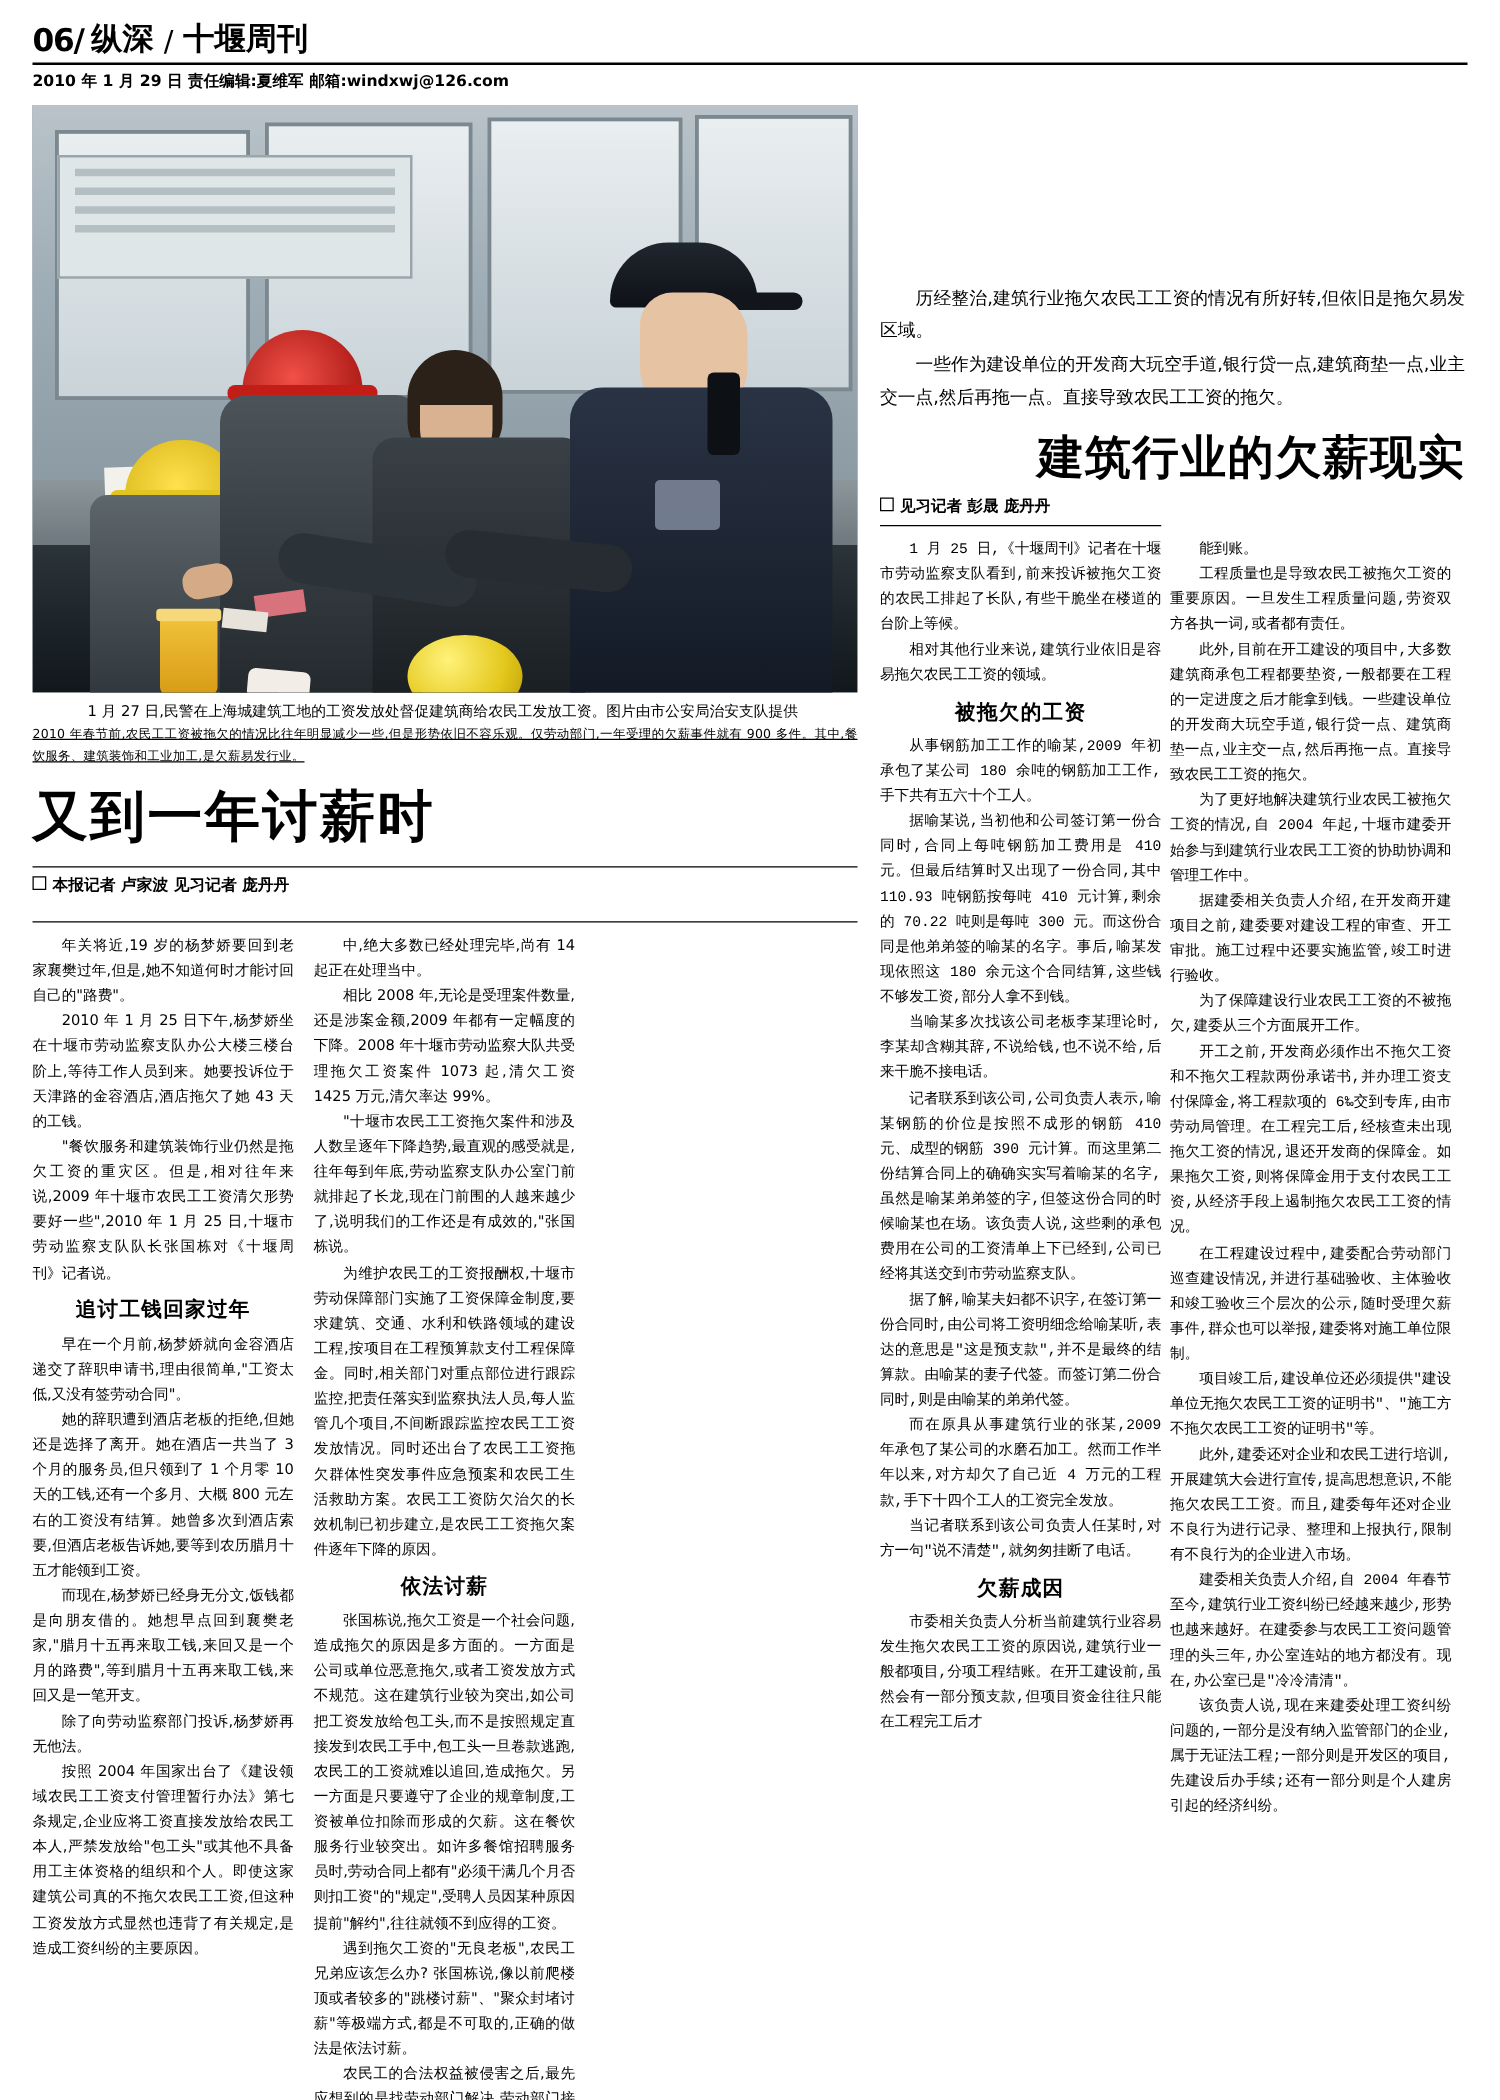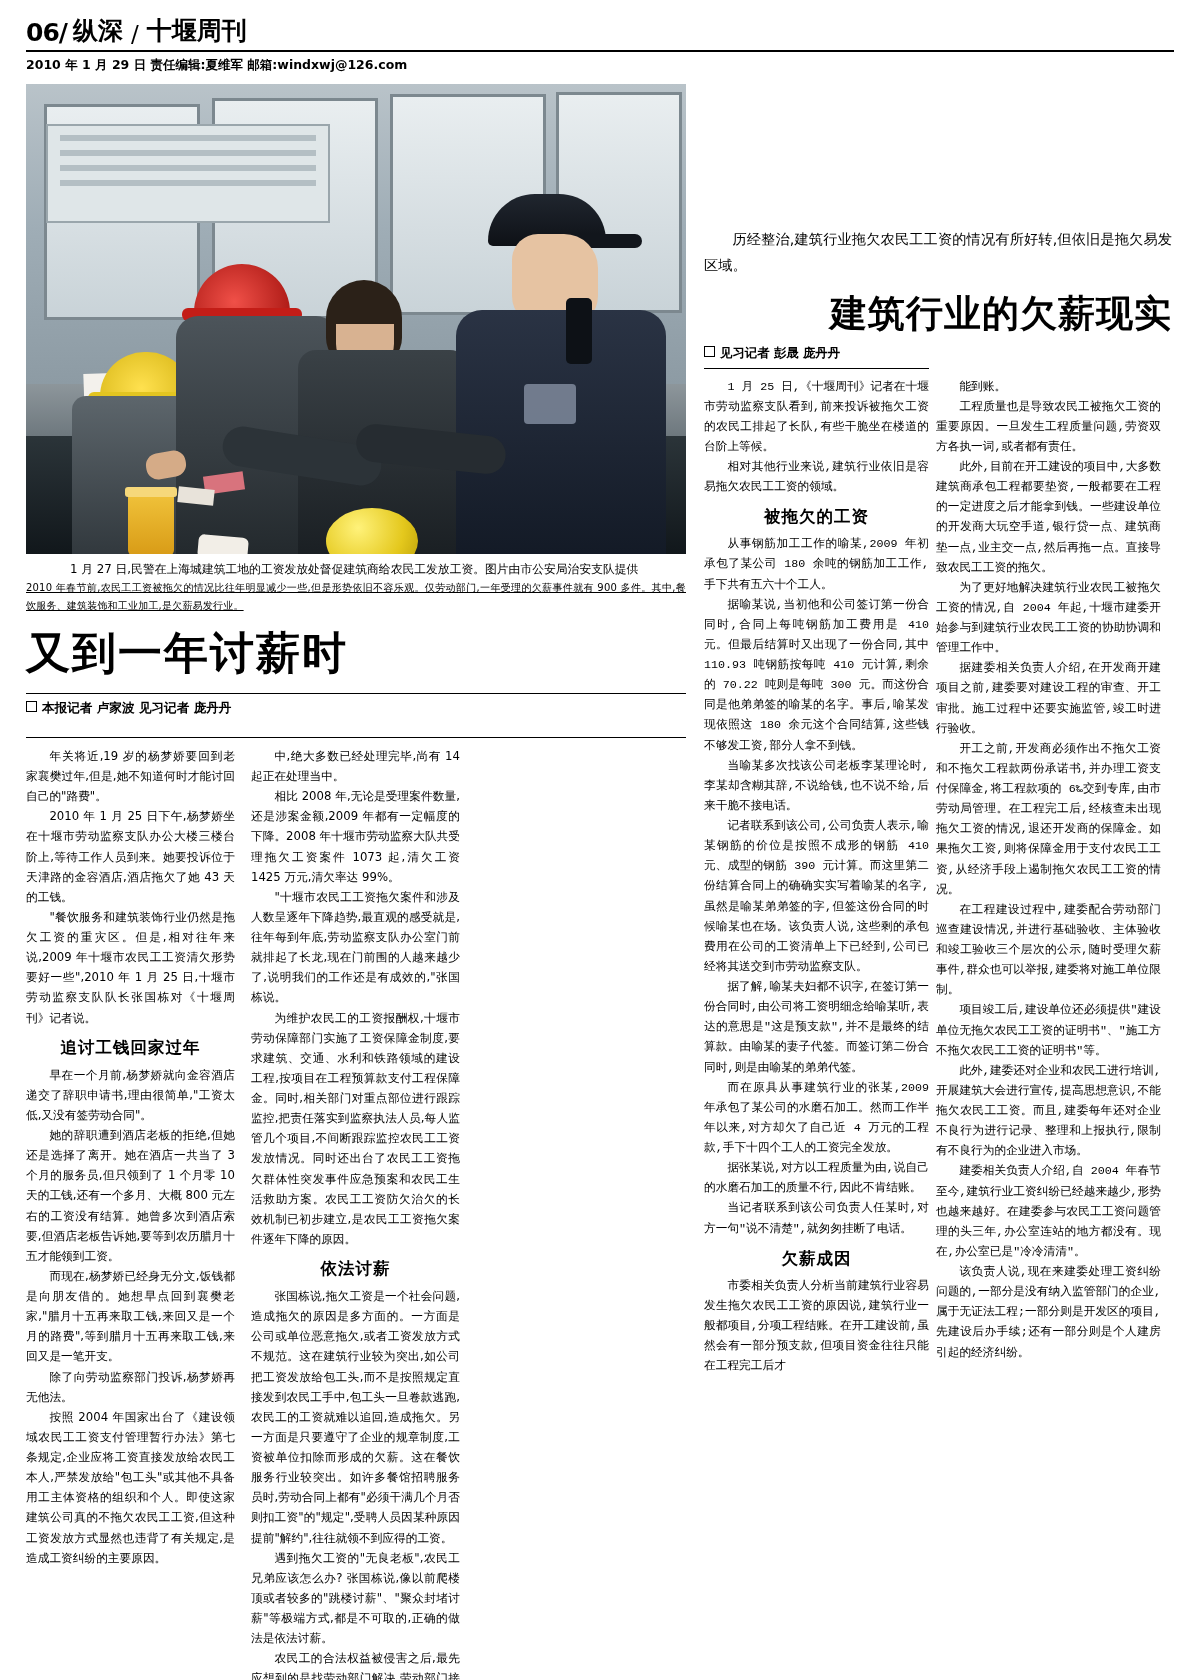--- a/index.html
+++ b/index.html
@@ -331,20 +331,21 @@
         <div class="c">
           <div class="spacer-top"></div>
         </div>
       </div>
     </div>
 
     <div class="col-right">
       <div class="spacer-top" style="height:142px"></div>
       <div class="r-lead">
         <p>历经整治,建筑行业拖欠农民工工资的情况有所好转,但依旧是拖欠易发区域。</p>
+        <p>一些作为建设单位的开发商大玩空手道,银行贷一点,建筑商垫一点,业主交一点,然后再拖一点。直接导致农民工工资的拖欠。</p>
       </div>
 
       <div class="headline-right">建筑行业的欠薪现实</div>
 
       <div class="r-byline">
         <span class="sq"></span><span>见习记者  彭晟  庞丹丹</span>
       </div>
 
       <div class="duo">
         <div class="c">
@@ -353,36 +354,36 @@
             <p>相对其他行业来说,建筑行业依旧是容易拖欠农民工工资的领域。</p>
           </div>
           <div class="sub">被拖欠的工资</div>
           <div class="txt">
             <p>从事钢筋加工工作的喻某,2009 年初承包了某公司 180 余吨的钢筋加工工作,手下共有五六十个工人。</p>
             <p>据喻某说,当初他和公司签订第一份合同时,合同上每吨钢筋加工费用是 410 元。但最后结算时又出现了一份合同,其中 110.93 吨钢筋按每吨 410 元计算,剩余的 70.22 吨则是每吨 300 元。而这份合同是他弟弟签的喻某的名字。事后,喻某发现依照这 180 余元这个合同结算,这些钱不够发工资,部分人拿不到钱。</p>
             <p>当喻某多次找该公司老板李某理论时,李某却含糊其辞,不说给钱,也不说不给,后来干脆不接电话。</p>
             <p>记者联系到该公司,公司负责人表示,喻某钢筋的价位是按照不成形的钢筋 410 元、成型的钢筋 390 元计算。而这里第二份结算合同上的确确实实写着喻某的名字,虽然是喻某弟弟签的字,但签这份合同的时候喻某也在场。该负责人说,这些剩的承包费用在公司的工资清单上下已经到,公司已经将其送交到市劳动监察支队。</p>
             <p>据了解,喻某夫妇都不识字,在签订第一份合同时,由公司将工资明细念给喻某听,表达的意思是"这是预支款",并不是最终的结算款。由喻某的妻子代签。而签订第二份合同时,则是由喻某的弟弟代签。</p>
             <p>而在原具从事建筑行业的张某,2009 年承包了某公司的水磨石加工。然而工作半年以来,对方却欠了自己近 4 万元的工程款,手下十四个工人的工资完全发放。</p>
-            <p>据张某说,对方以工程质量为由,说自己的水磨石加工的质量不行,因此不肯结账。</p>
             <p>当记者联系到该公司负责人任某时,对方一句"说不清楚",就匆匆挂断了电话。</p>
           </div>
           <div class="sub">欠薪成因</div>
           <div class="txt">
             <p>市委相关负责人分析当前建筑行业容易发生拖欠农民工工资的原因说,建筑行业一般都项目,分项工程结账。在开工建设前,虽然会有一部分预支款,但项目资金往往只能在工程完工后才</p>
           </div>
         </div>
 
         <div class="c">
           <div class="txt">
             <p>能到账。</p>
             <p>工程质量也是导致农民工被拖欠工资的重要原因。一旦发生工程质量问题,劳资双方各执一词,或者都有责任。</p>
             <p>此外,目前在开工建设的项目中,大多数建筑商承包工程都要垫资,一般都要在工程的一定进度之后才能拿到钱。一些建设单位的开发商大玩空手道,银行贷一点、建筑商垫一点,业主交一点,然后再拖一点。直接导致农民工工资的拖欠。</p>
             <p>为了更好地解决建筑行业农民工被拖欠工资的情况,自 2004 年起,十堰市建委开始参与到建筑行业农民工工资的协助协调和管理工作中。</p>
             <p>据建委相关负责人介绍,在开发商开建项目之前,建委要对建设工程的审查、开工审批。施工过程中还要实施监管,竣工时进行验收。</p>
+            <p>为了保障建设行业农民工工资的不被拖欠,建委从三个方面展开工作。</p>
             <p>开工之前,开发商必须作出不拖欠工资和不拖欠工程款两份承诺书,并办理工资支付保障金,将工程款项的 6‰交到专库,由市劳动局管理。在工程完工后,经核查未出现拖欠工资的情况,退还开发商的保障金。如果拖欠工资,则将保障金用于支付农民工工资,从经济手段上遏制拖欠农民工工资的情况。</p>
             <p>在工程建设过程中,建委配合劳动部门巡查建设情况,并进行基础验收、主体验收和竣工验收三个层次的公示,随时受理欠薪事件,群众也可以举报,建委将对施工单位限制。</p>
             <p>项目竣工后,建设单位还必须提供"建设单位无拖欠农民工工资的证明书"、"施工方不拖欠农民工工资的证明书"等。</p>
             <p>此外,建委还对企业和农民工进行培训,开展建筑大会进行宣传,提高思想意识,不能拖欠农民工工资。而且,建委每年还对企业不良行为进行记录、整理和上报执行,限制有不良行为的企业进入市场。</p>
             <p>建委相关负责人介绍,自 2004 年春节至今,建筑行业工资纠纷已经越来越少,形势也越来越好。在建委参与农民工工资问题管理的头三年,办公室连站的地方都没有。现在,办公室已是"冷冷清清"。</p>
             <p>该负责人说,现在来建委处理工资纠纷问题的,一部分是没有纳入监管部门的企业,属于无证法工程;一部分则是开发区的项目,先建设后办手续;还有一部分则是个人建房引起的经济纠纷。</p>
           </div>
         </div>
       </div>
     </div>

